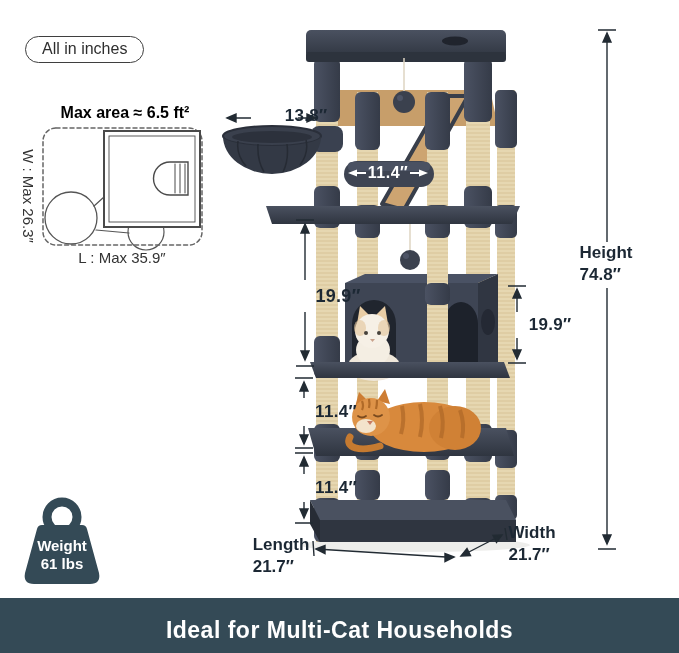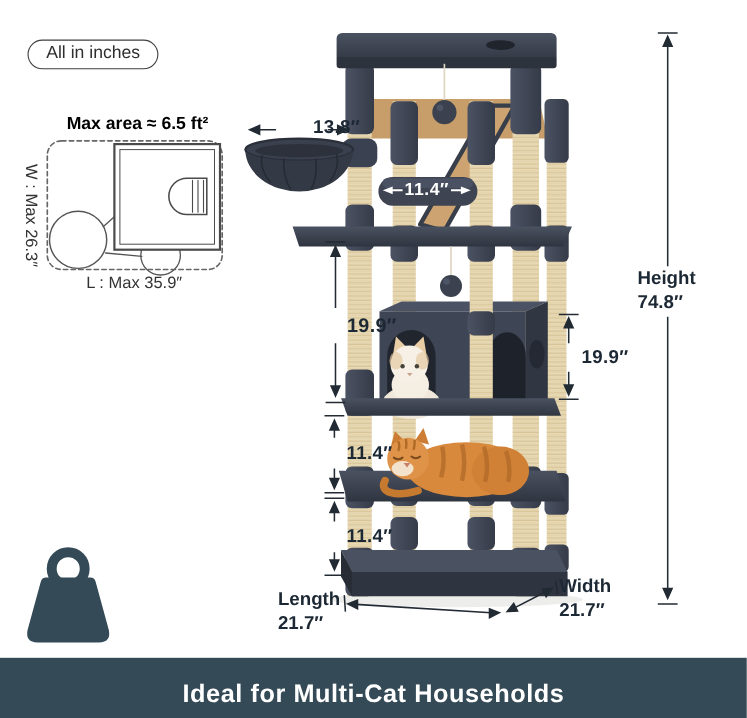--- a/index.html
+++ b/index.html
@@ -269,18 +269,22 @@
   </div>
   <div class="abs ctr dual" style="left:281px;top:556px">
     <div>Length</div>
     <div>21.7″</div>
   </div>
   <div class="abs ctr dual" style="left:532px;top:544px">
     <div>Width</div>
     <div>21.7″</div>
   </div>
 
+  <div class="abs ctr weight-text" style="left:62px;top:555px">
+    <div>Weight</div>
+    <div>61 lbs</div>
+  </div>
 
   <div class="abs footer-bar">
     <span class="footer-text">Ideal for Multi-Cat Households</span>
   </div>
 
 </div>
 
 </body></html>

